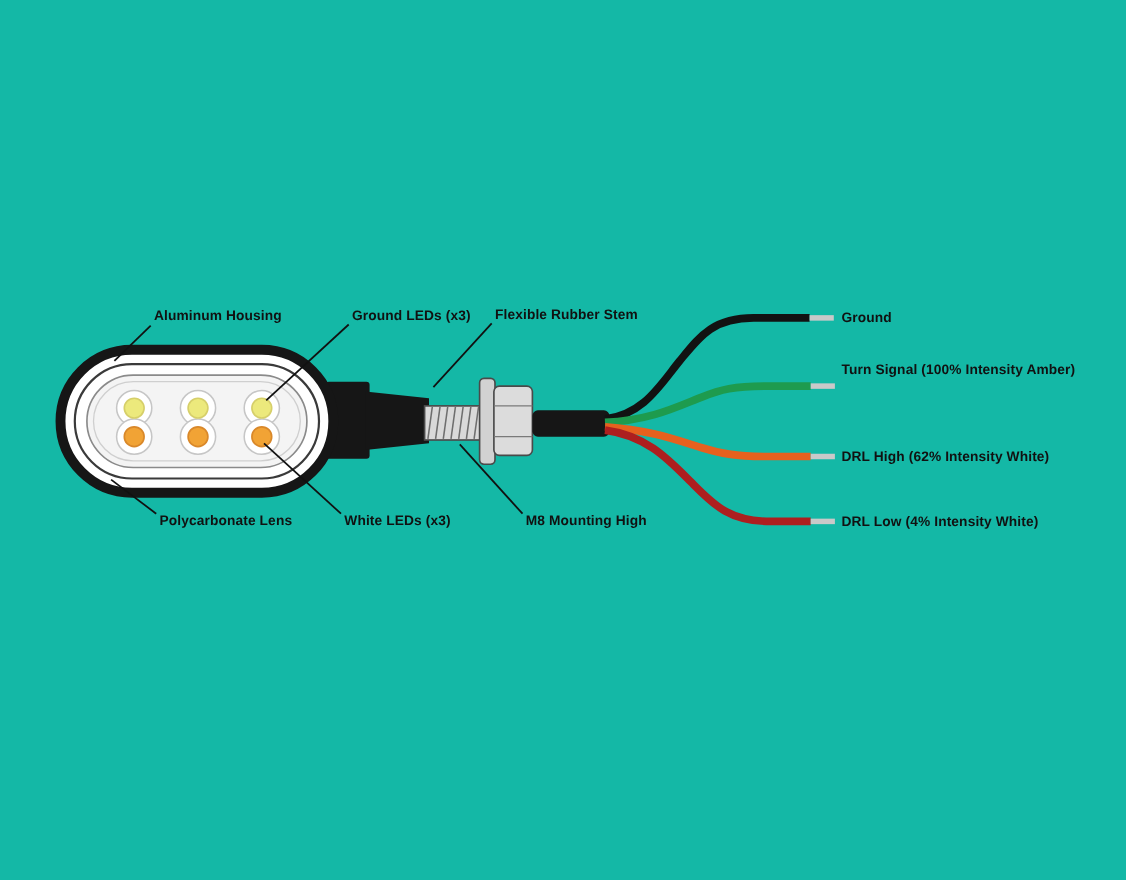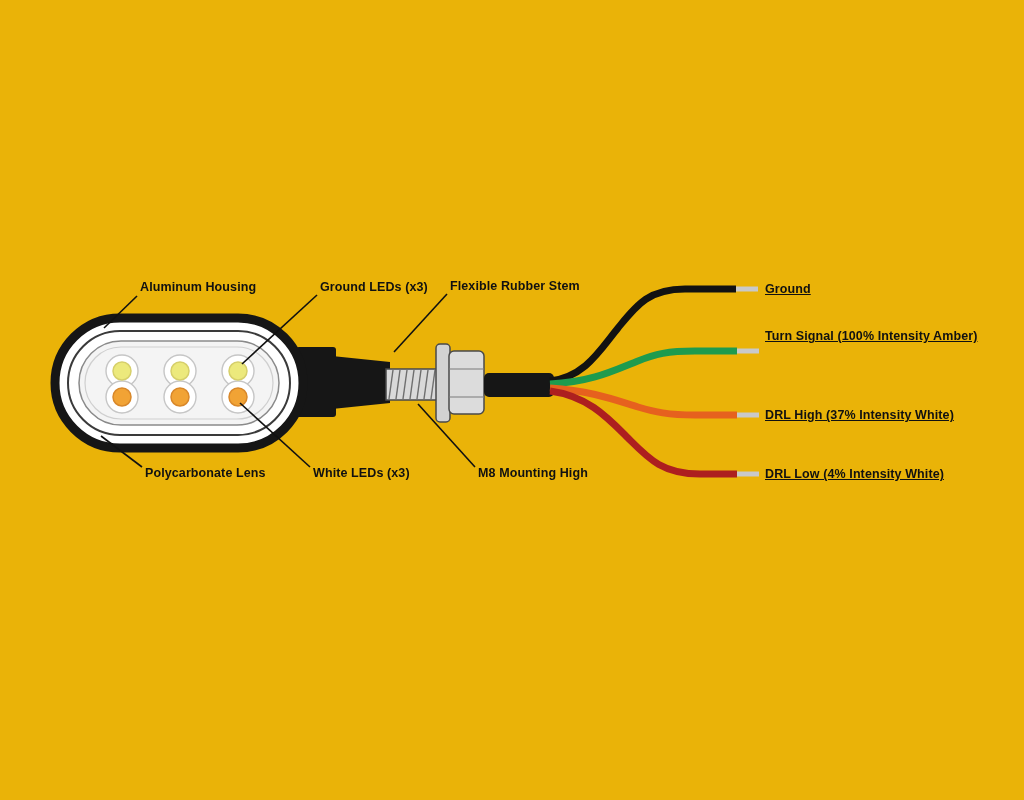--- a/index.html
+++ b/index.html
@@ -1,40 +1,39 @@
 <!DOCTYPE html>
 <html><head>
 <meta charset="utf-8">
 <style>
   html,body{margin:0;padding:0;background:#ffffff;}
   .canvas{
     position:relative;
     width:1024px;height:800px;
-    background:#eab308;
+    background:#14b8a6;
     font-family:"Liberation Sans",sans-serif;
     overflow:hidden;
   }
   .canvas svg{position:absolute;left:0;top:0;}
   .callout{
     position:absolute;
     font-size:12.5px;
     font-weight:bold;
     color:#111111;
     white-space:nowrap;
     letter-spacing:0.1px;
   }
   .wire-label{
     position:absolute;
     font-size:12.5px;
     font-weight:bold;
     color:#111111;
     white-space:nowrap;
     transform:translateY(-50%);
     letter-spacing:0.1px;
-    text-decoration:underline;
   }
 </style>
 </head>
 <body>
 
 <div class="canvas">
 
   <svg width="1024" height="800" viewBox="0 0 1024 800">
 
     <rect x="296" y="347" width="40" height="70" rx="3" fill="#161616"></rect>
@@ -105,16 +104,16 @@
 
   <div class="callout" style="left:140px; top:280px;">Aluminum Housing</div>
   <div class="callout" style="left:320px; top:280px;">Ground LEDs (x3)</div>
   <div class="callout" style="left:450px; top:279px;text-align:center;">Flexible Rubber Stem</div>
   <div class="callout" style="left:145px; top:466px;">Polycarbonate Lens</div>
   <div class="callout" style="left:313px; top:466px;">White LEDs (x3)</div>
   <div class="callout" style="left:478px; top:466px;">M8 Mounting High</div>
 
   <div class="wire-label" style="left:765px; top:289px;">Ground</div>
   <div class="wire-label" style="left:765px; top:336px;">Turn Signal (100% Intensity Amber)</div>
-  <div class="wire-label" style="left:765px; top:415px;">DRL High (37% Intensity White)</div>
+  <div class="wire-label" style="left:765px; top:415px;">DRL High (62% Intensity White)</div>
   <div class="wire-label" style="left:765px; top:474px;">DRL Low (4% Intensity White)</div>
 
 </div>
 
 </body></html>

